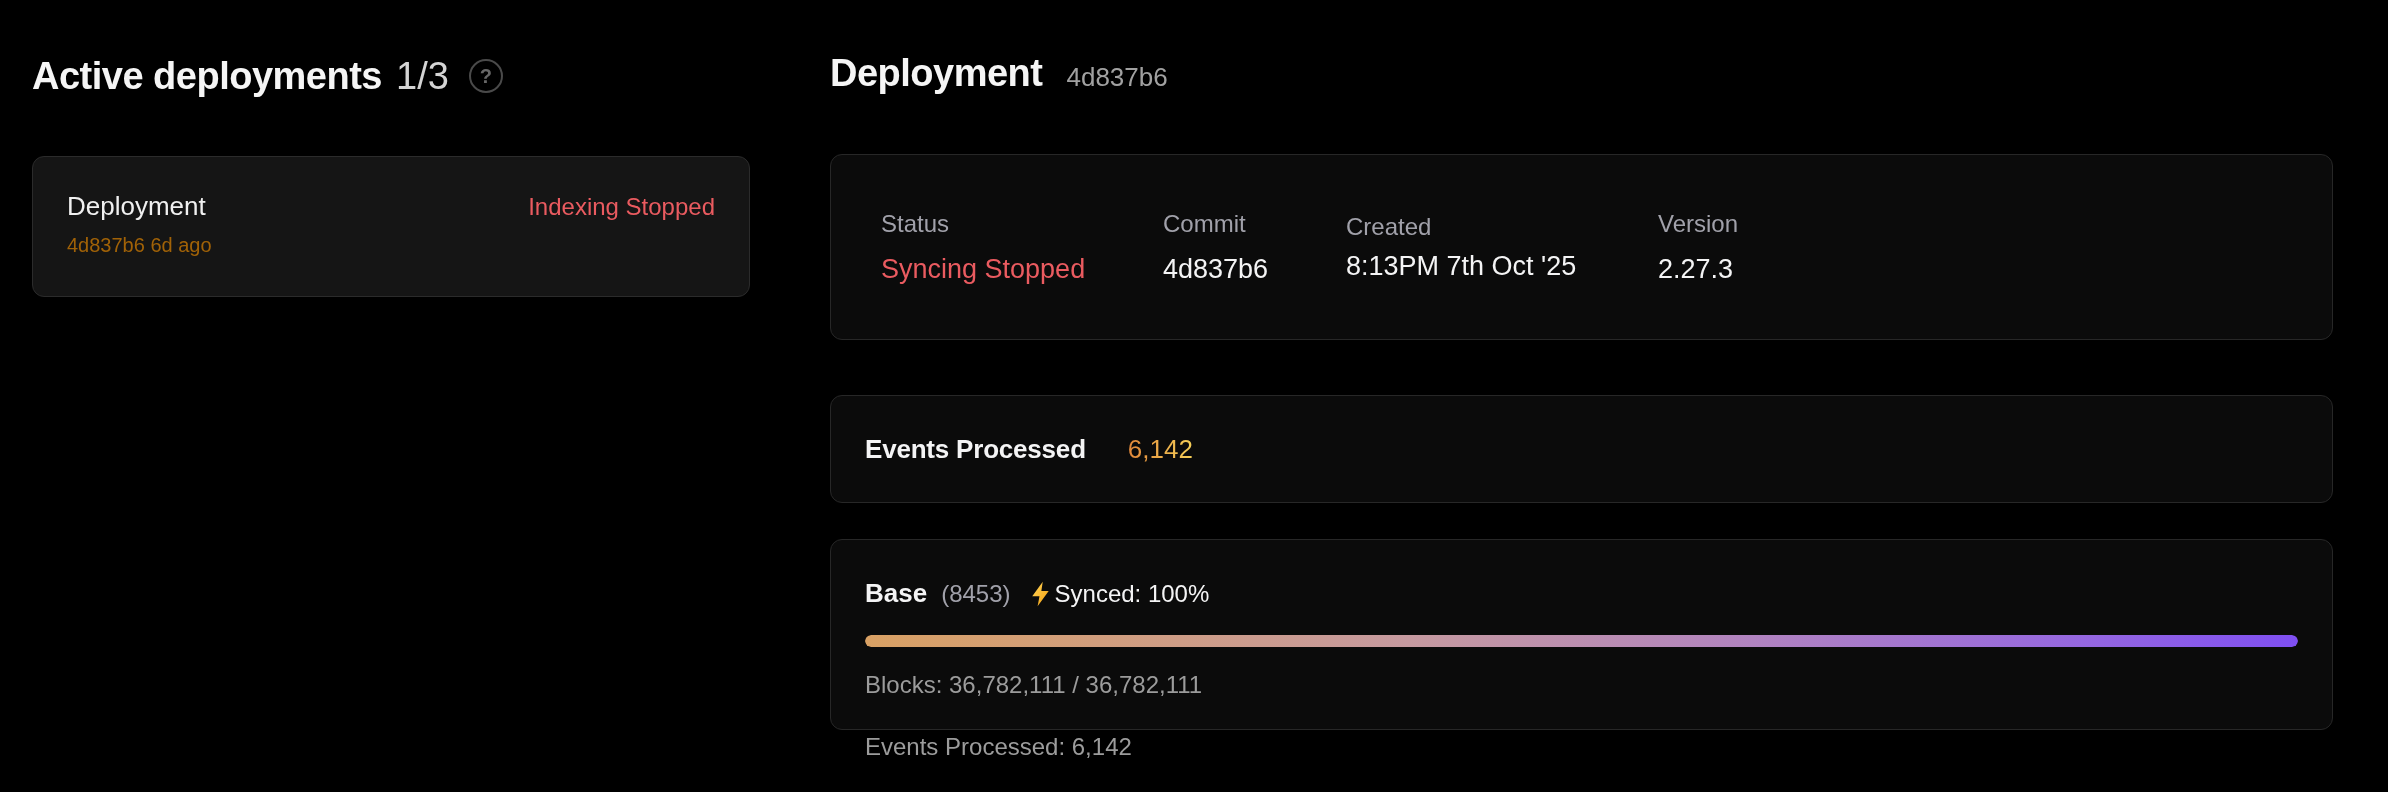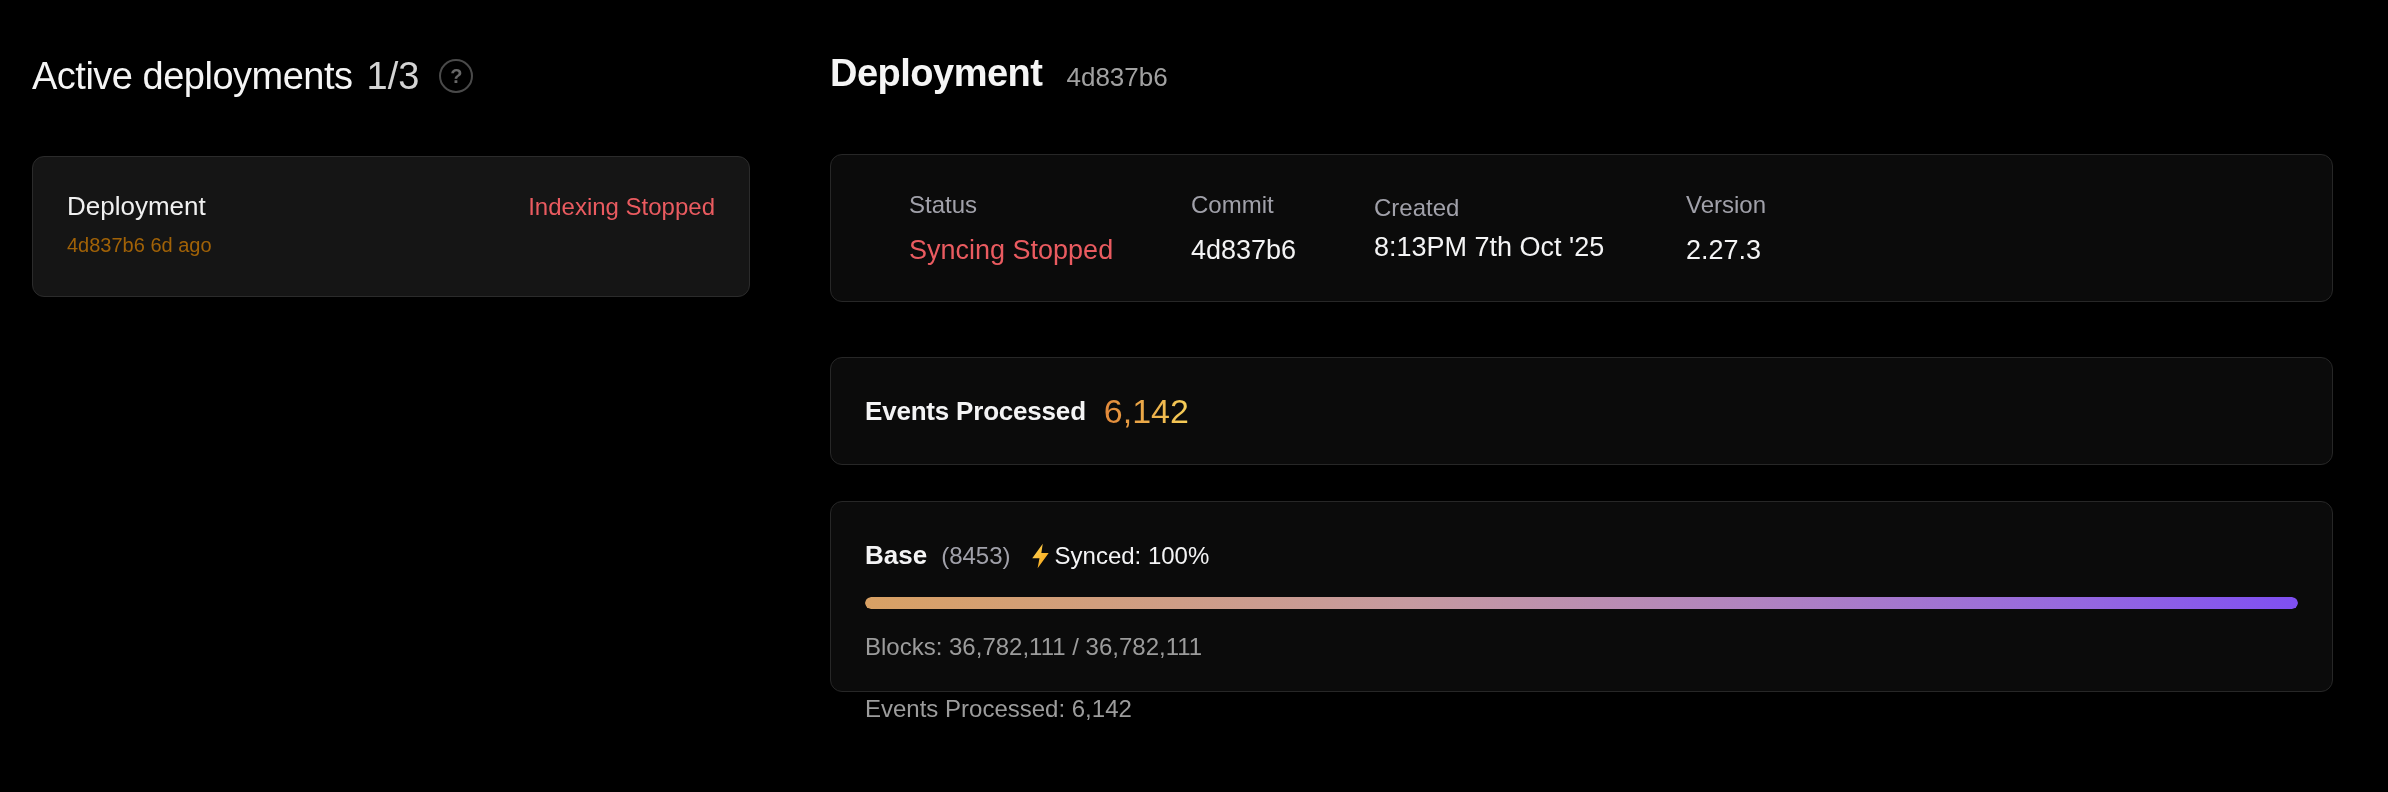--- a/index.html
+++ b/index.html
@@ -14,21 +14,21 @@
     display: flex;
     width: 2388px;
     height: 792px;
     padding: 52px 55px 0 32px;
     gap: 80px;
   }
 
   
   .left-panel { width: 718px; flex-shrink: 0; }
   .panel-title-row { display: flex; align-items: center; gap: 16px; height: 48px; }
-  .panel-title { font-size: 38px; font-weight: 400; letter-spacing: -0.5px; color: #f5f5f5; }
+  .panel-title { font-size: 38px; font-weight: 700; letter-spacing: -0.5px; color: #f5f5f5; }
   .panel-count { font-size: 38px; font-weight: 400; color: #d4d4d4; margin-left: -2px; }
   .help-icon {
     width: 34px; height: 34px; border-radius: 50%;
     border: 2.5px solid #4a4a4a; color: #686868;
     display: flex; align-items: center; justify-content: center;
     font-size: 20px; font-weight: 700; margin-left: 4px; cursor: pointer;
     line-height: 1;
   }
   .deploy-card {
     margin-top: 56px;
@@ -51,45 +51,45 @@
   .main-hash { font-size: 26px; font-weight: 400; color: #a1a1a1; }
 
   .card {
     background: #0b0b0b;
     border: 1px solid #272727;
     border-radius: 12px;
   }
 
   .info-card {
     margin-top: 54px;
-    height: 148px;
+    height: 186px;
     display: flex;
     align-items: center;
-    padding: 0 78px;
+    padding: 0 50px;
   }
   .info-col { display: flex; flex-direction: column; gap: 16px; }
   .info-col.c1 { width: 282px; }
   .info-col.c2 { width: 183px; }
   .info-col.c3 { width: 312px; gap: 10px; }
   .info-label { font-size: 24px; color: #a1a1aa; }
   .info-value { font-size: 27px; color: #f4f4f5; }
   .info-value.red { color: #ea5b60; }
 
   .metrics-row { margin-top: 55px; display: flex; gap: 30px; }
   .metric-card {
     flex: 1; height: 108px;
     display: flex; align-items: center; gap: 18px;
     padding: 0 34px;
   }
   .metric-label { font-size: 26px; font-weight: 700; color: #f4f4f5; letter-spacing: -0.2px; }
   .amber-text {
-    font-size: 34px; font-weight: 400;
+    font-size: 26px; font-weight: 400;
     background: linear-gradient(90deg, #e2883a 0%, #f6cf58 100%);
     -webkit-background-clip: text; background-clip: text;
-    -webkit-text-fill-color: transparent; color: transparent;
+    -webkit-text-fill-color: transparent; color: transparent; margin-left: 24px;
   }
 
   .chain-card { margin-top: 36px; height: 191px; padding: 38px 34px 0 34px; }
   .chain-header { display: flex; justify-content: flex-start; align-items: center; }
   .chain-left { display: flex; align-items: center; gap: 14px; }
   .chain-name { font-size: 26px; font-weight: 700; color: #f4f4f5; }
   .chain-id { font-size: 24px; color: #a1a1aa; }
   .bolt-icon { width: 28px; height: 28px; display: inline-block; margin-left: 2px; }
   .chain-synced { font-size: 24px; color: #f4f4f5; }
   .progress-track { margin-top: 26px; height: 12px; border-radius: 6px; overflow: hidden; }

